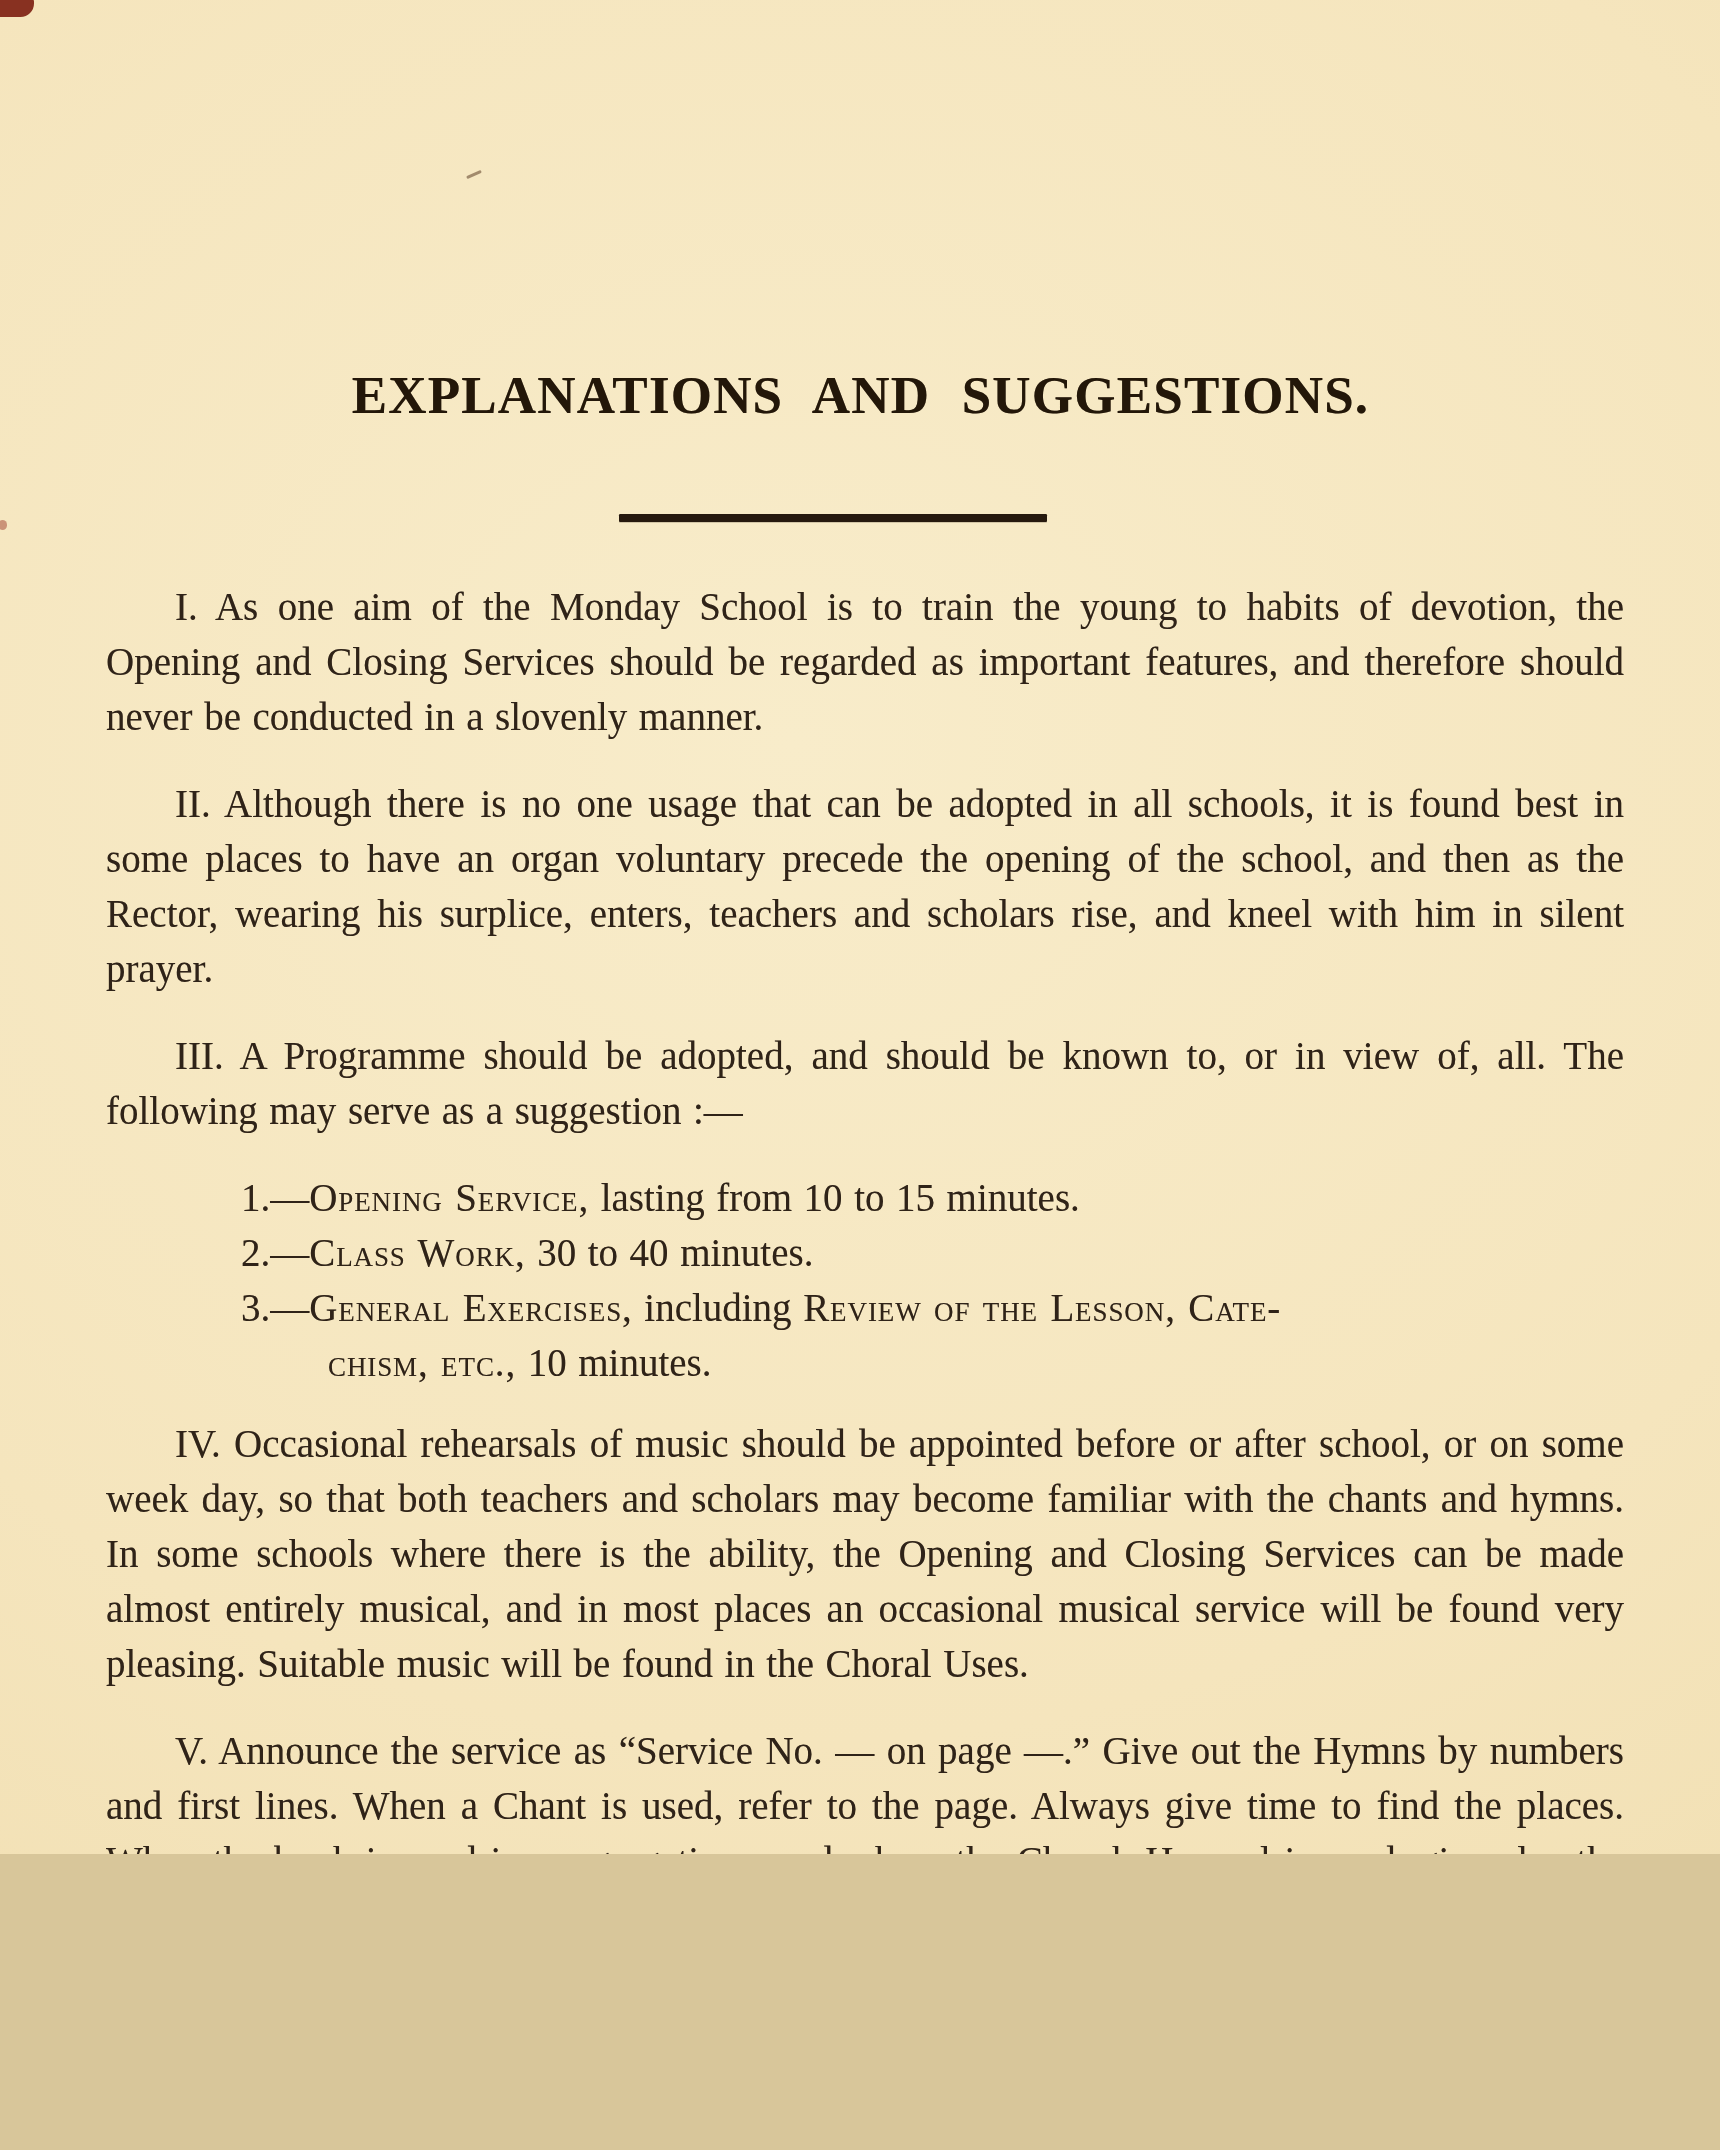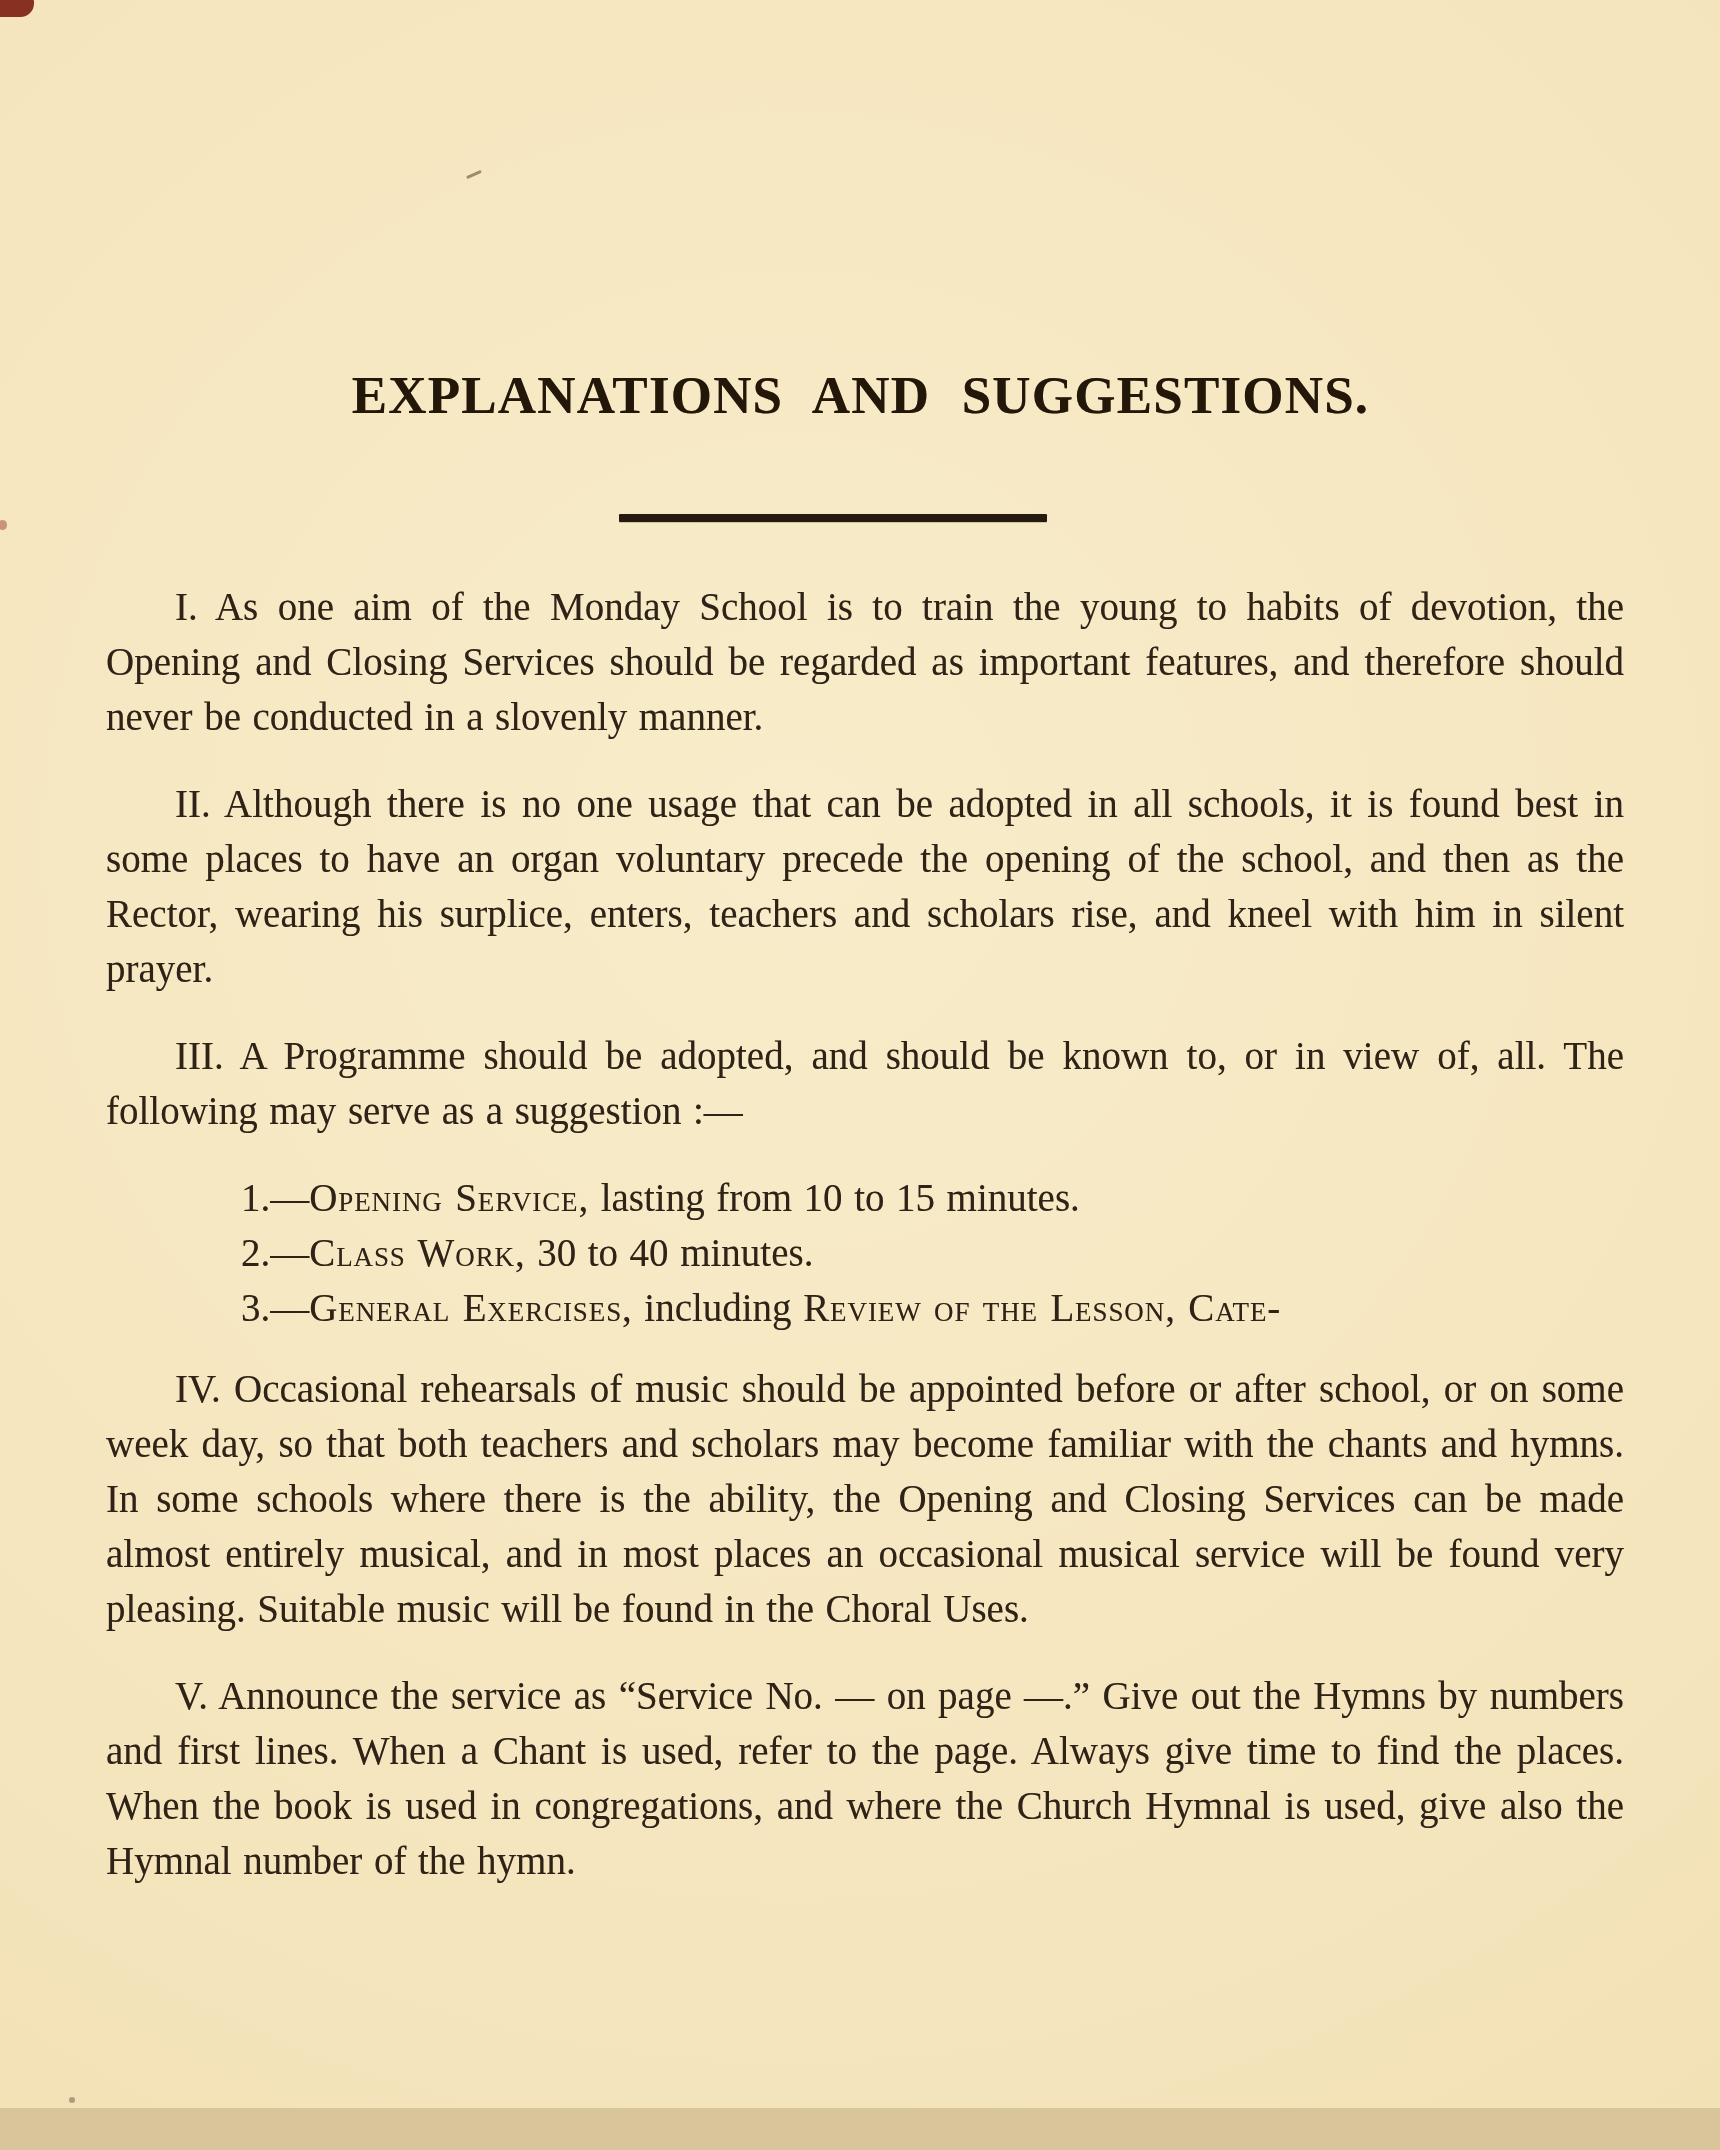--- a/index.html
+++ b/index.html
@@ -1,18 +1,18 @@
 <!DOCTYPE html>
 <html style="font-size:9.8px"><head>
 <meta charset="utf-8">
 <style>
   html,body{margin:0;padding:0;background:#d8c69a;}
   .page{
     position:relative;
-    width:1721px;height:2108px;
+    width:1721px;height:1854px;
     margin:0 auto;
     overflow:hidden;
     background:
       radial-gradient(ellipse 150% 120% at 46% 40%, #f8ecca 0%, #f5e5bd 45%, #f1dfb2 70%, #ead5a2 90%, #e4cd97 100%);
     color:#2f2318;
     font-family:"Liberation Serif","DejaVu Serif",serif;
   }
   
   .corner-mark{
     position:absolute;top:-3.7px;left:-4.9px;width:39px;height:21px;
@@ -85,20 +85,21 @@
 
     <div class="prog-list">
       <div>
           <div class="list-line"><span>1.—</span><span class="sc">Opening Service,</span><span> lasting from 10 to 15 minutes.</span></div>
         </div>
       <div>
           <div class="list-line"><span>2.—</span><span class="sc">Class Work,</span><span> 30 to 40 minutes.</span></div>
         </div>
       <div>
           <div class="list-line"><span>3.—</span><span class="sc">General Exercises,</span><span> including </span><span class="sc">Review of the Lesson, Cate-</span></div>
+          <div class="list-line wrap"><span class="sc">chism, etc.,</span><span> 10 minutes.</span></div>
         </div>
     </div>
 
     <p class="para">IV. Occasional rehearsals of music should be appointed before or after school, or on some week day, so that both teachers and scholars may become familiar with the chants and hymns. In some schools where there is the ability, the Opening and Closing Services can be made almost entirely musical, and in most places an occasional musical service will be found very pleasing. Suitable music will be found in the Choral Uses.</p>
 
     <p class="para">V. Announce the service as “Service No. — on page —.” Give out the Hymns by numbers and first lines. When a Chant is used, refer to the page. Always give time to find the places. When the book is used in congregations, and where the Church Hymnal is used, give also the Hymnal number of the hymn.</p>
 
   </div>
 </div>
 

